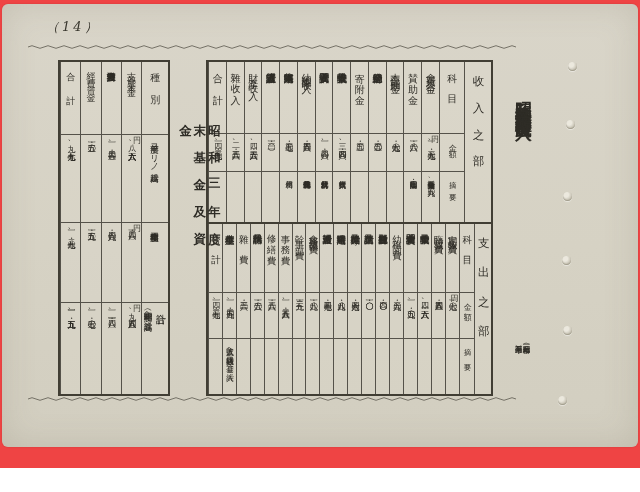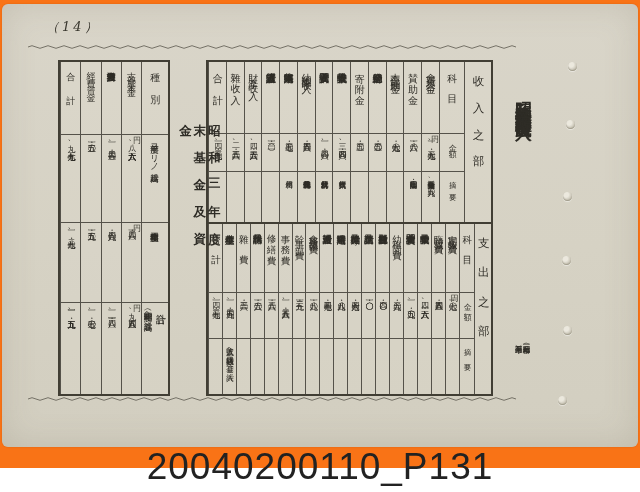--- a/index.html
+++ b/index.html
@@ -1,18 +1,18 @@
 <!DOCTYPE html>
 <html><head>
 <meta charset="utf-8">
 <style>
   * { margin:0; padding:0; box-sizing:border-box; }
   body { width:640px; height:492px; background:#ffffff; overflow:hidden;
          font-family:"DejaVu Serif","Liberation Serif",serif; }
-  .stage { position:relative; width:640px; height:468px; background:#f97316; }
+  .stage { position:relative; width:640px; height:468px; background:#ef4444; }
 
   
   .paper { position:absolute; left:2px; top:4px; width:636px; height:443px;
            background:linear-gradient(180deg,#d9d5c9 0%, #d6d2c4 55%, #d2cec0 100%);
            border-radius:6px;
            box-shadow:inset 0 0 34px rgba(118,110,88,.20), 0 0 2px rgba(0,0,0,.15); }
 
   .ink { color:#2e2c26; }
 
   
@@ -581,14 +581,13 @@
     </div>
 
     <div class="punch" style="left:566px; top:58px;"></div>
     <div class="punch" style="left:564px; top:116px;"></div>
     <div class="punch" style="left:561px; top:188px;"></div>
     <div class="punch" style="left:560px; top:252px;"></div>
     <div class="punch" style="left:561px; top:322px;"></div>
     <div class="punch" style="left:556px; top:392px;"></div>
   </div>
 
-  <div class="caption">20040200110_P131</div>
 </div>
 
 </body></html>

